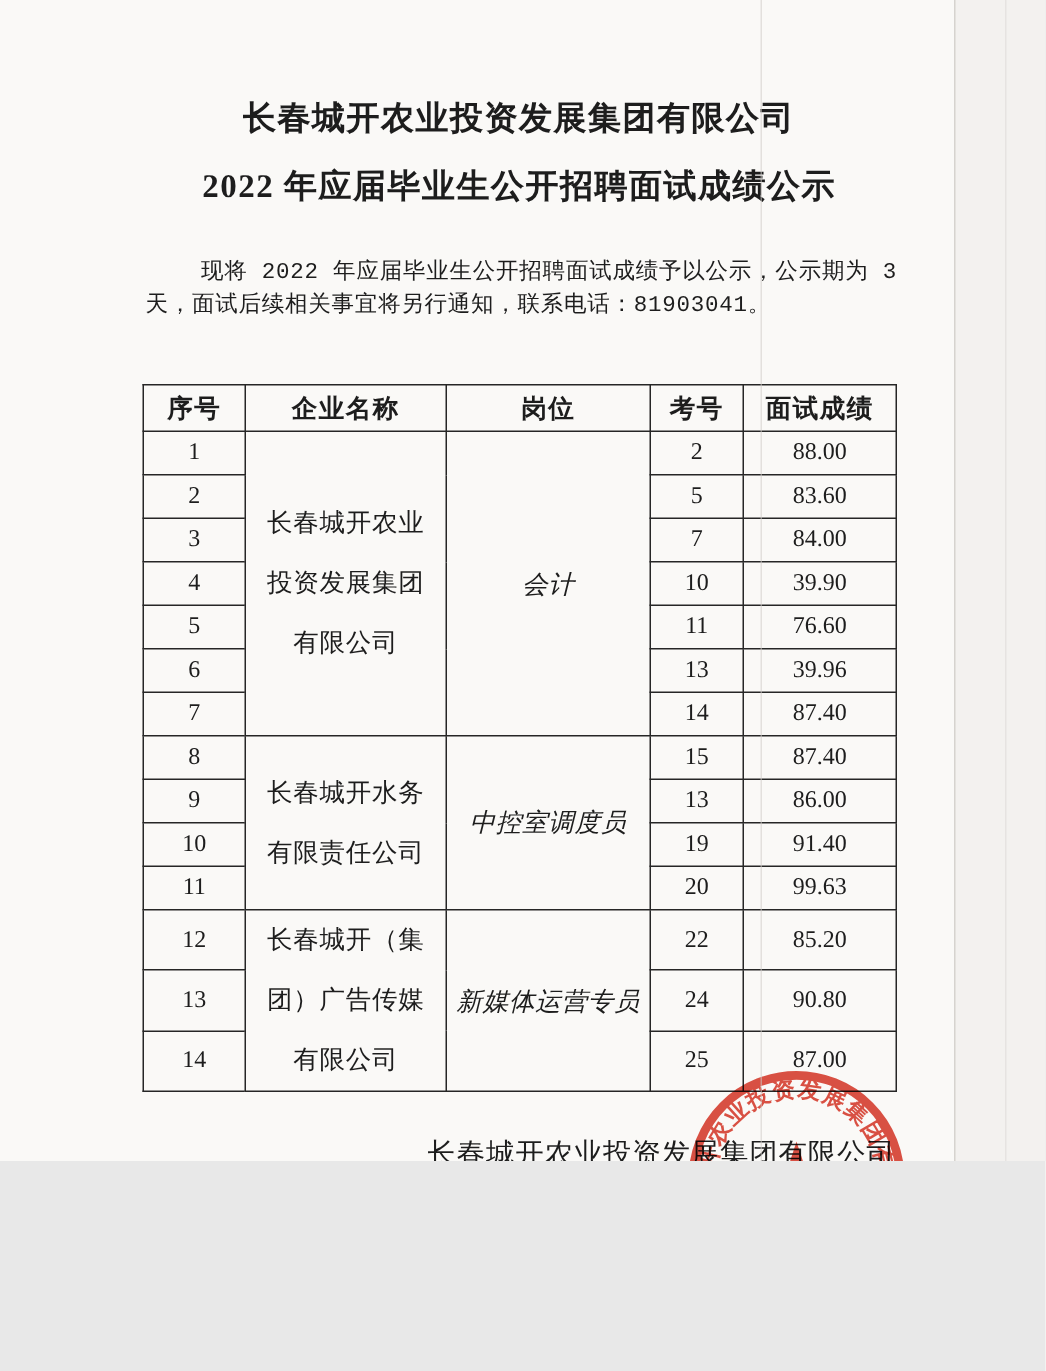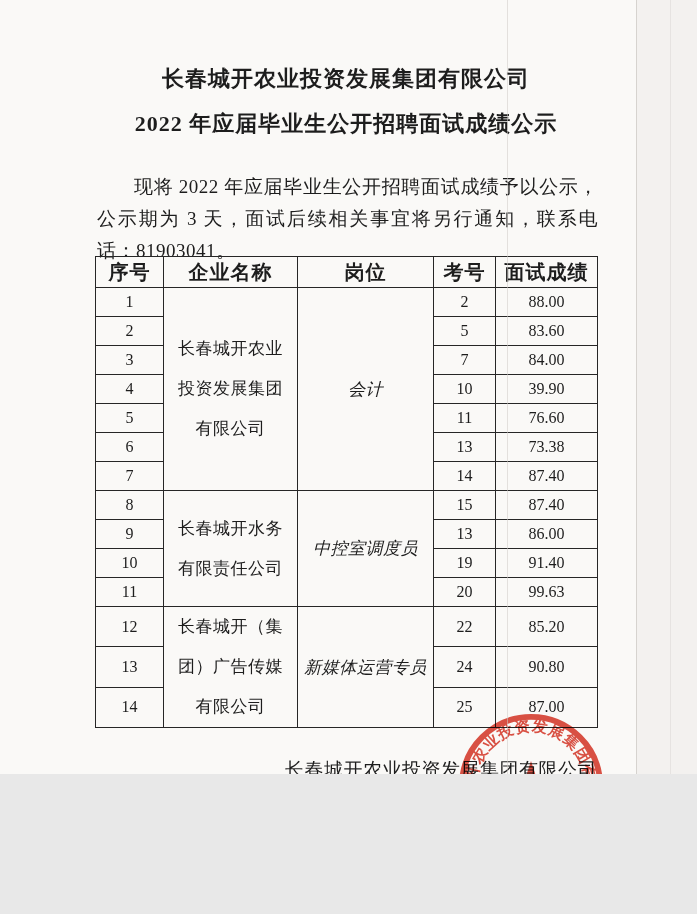--- a/index.html
+++ b/index.html
@@ -24,36 +24,37 @@
   .scan-line.l3 { left:670px; background:#dedbd7; opacity:.6; }
 
   .titles {
     position:absolute; top:56px; left:95px; width:502px;
     text-align:center; font-weight:bold; font-size:22px;
   }
   .title-line { line-height:45px; letter-spacing:1px; white-space:nowrap; }
 
   .intro {
     position:absolute; top:171px; left:97px; width:501px;
-    font-size:19px; line-height:32px;
+    font-size:15px; line-height:22px;
     text-align:justify; text-indent:37px;
     letter-spacing:0.5px;
+    font-family:Liberation Mono, monospace;
   }
 
   table.score-table {
     position:absolute; top:256px; left:95px; width:502px;
     border-collapse:collapse; table-layout:fixed;
     background:transparent;
   }
   .score-table th, .score-table td {
     border:1.5px solid #262626;
     padding:0; text-align:center; vertical-align:middle;
     font-weight:normal;
   }
-  .score-table th { font-size:20px; font-weight:bold; height:30px; letter-spacing:1px;text-align:center; }
+  .score-table th { font-size:17px; font-weight:bold; height:30px; letter-spacing:1px;text-align:center; }
   .score-table td { font-size:16px; height:28px; }
   .score-table td.company { font-size:17px; line-height:40px; padding:0 6px; letter-spacing:0.5px; }
   .score-table td.position { font-size:17px; letter-spacing:0.5px;font-style:italic; }
 
   .sig-line { position:absolute; font-size:19px; line-height:26px; white-space:nowrap; z-index:2; }
   .sig-company { top:757px; right:100px; letter-spacing:0.5px; }
   .sig-dept    { top:789px; right:137px; letter-spacing:1px; }
   .sig-date    { top:814px; right:97px; }
 
   .seal {
@@ -122,21 +123,21 @@
           <td>39.90</td>
         </tr>
         <tr>
           <td>5</td>
           <td>11</td>
           <td>76.60</td>
         </tr>
         <tr>
           <td>6</td>
           <td>13</td>
-          <td>73.38</td>
+          <td>39.96</td>
         </tr>
         <tr>
           <td>7</td>
           <td>14</td>
           <td>87.40</td>
         </tr>
         <tr>
           <td>8</td>
           <td class="company" rowspan="4">长春城开水务有限责任公司</td>
           <td class="position" rowspan="4">中控室调度员</td>

